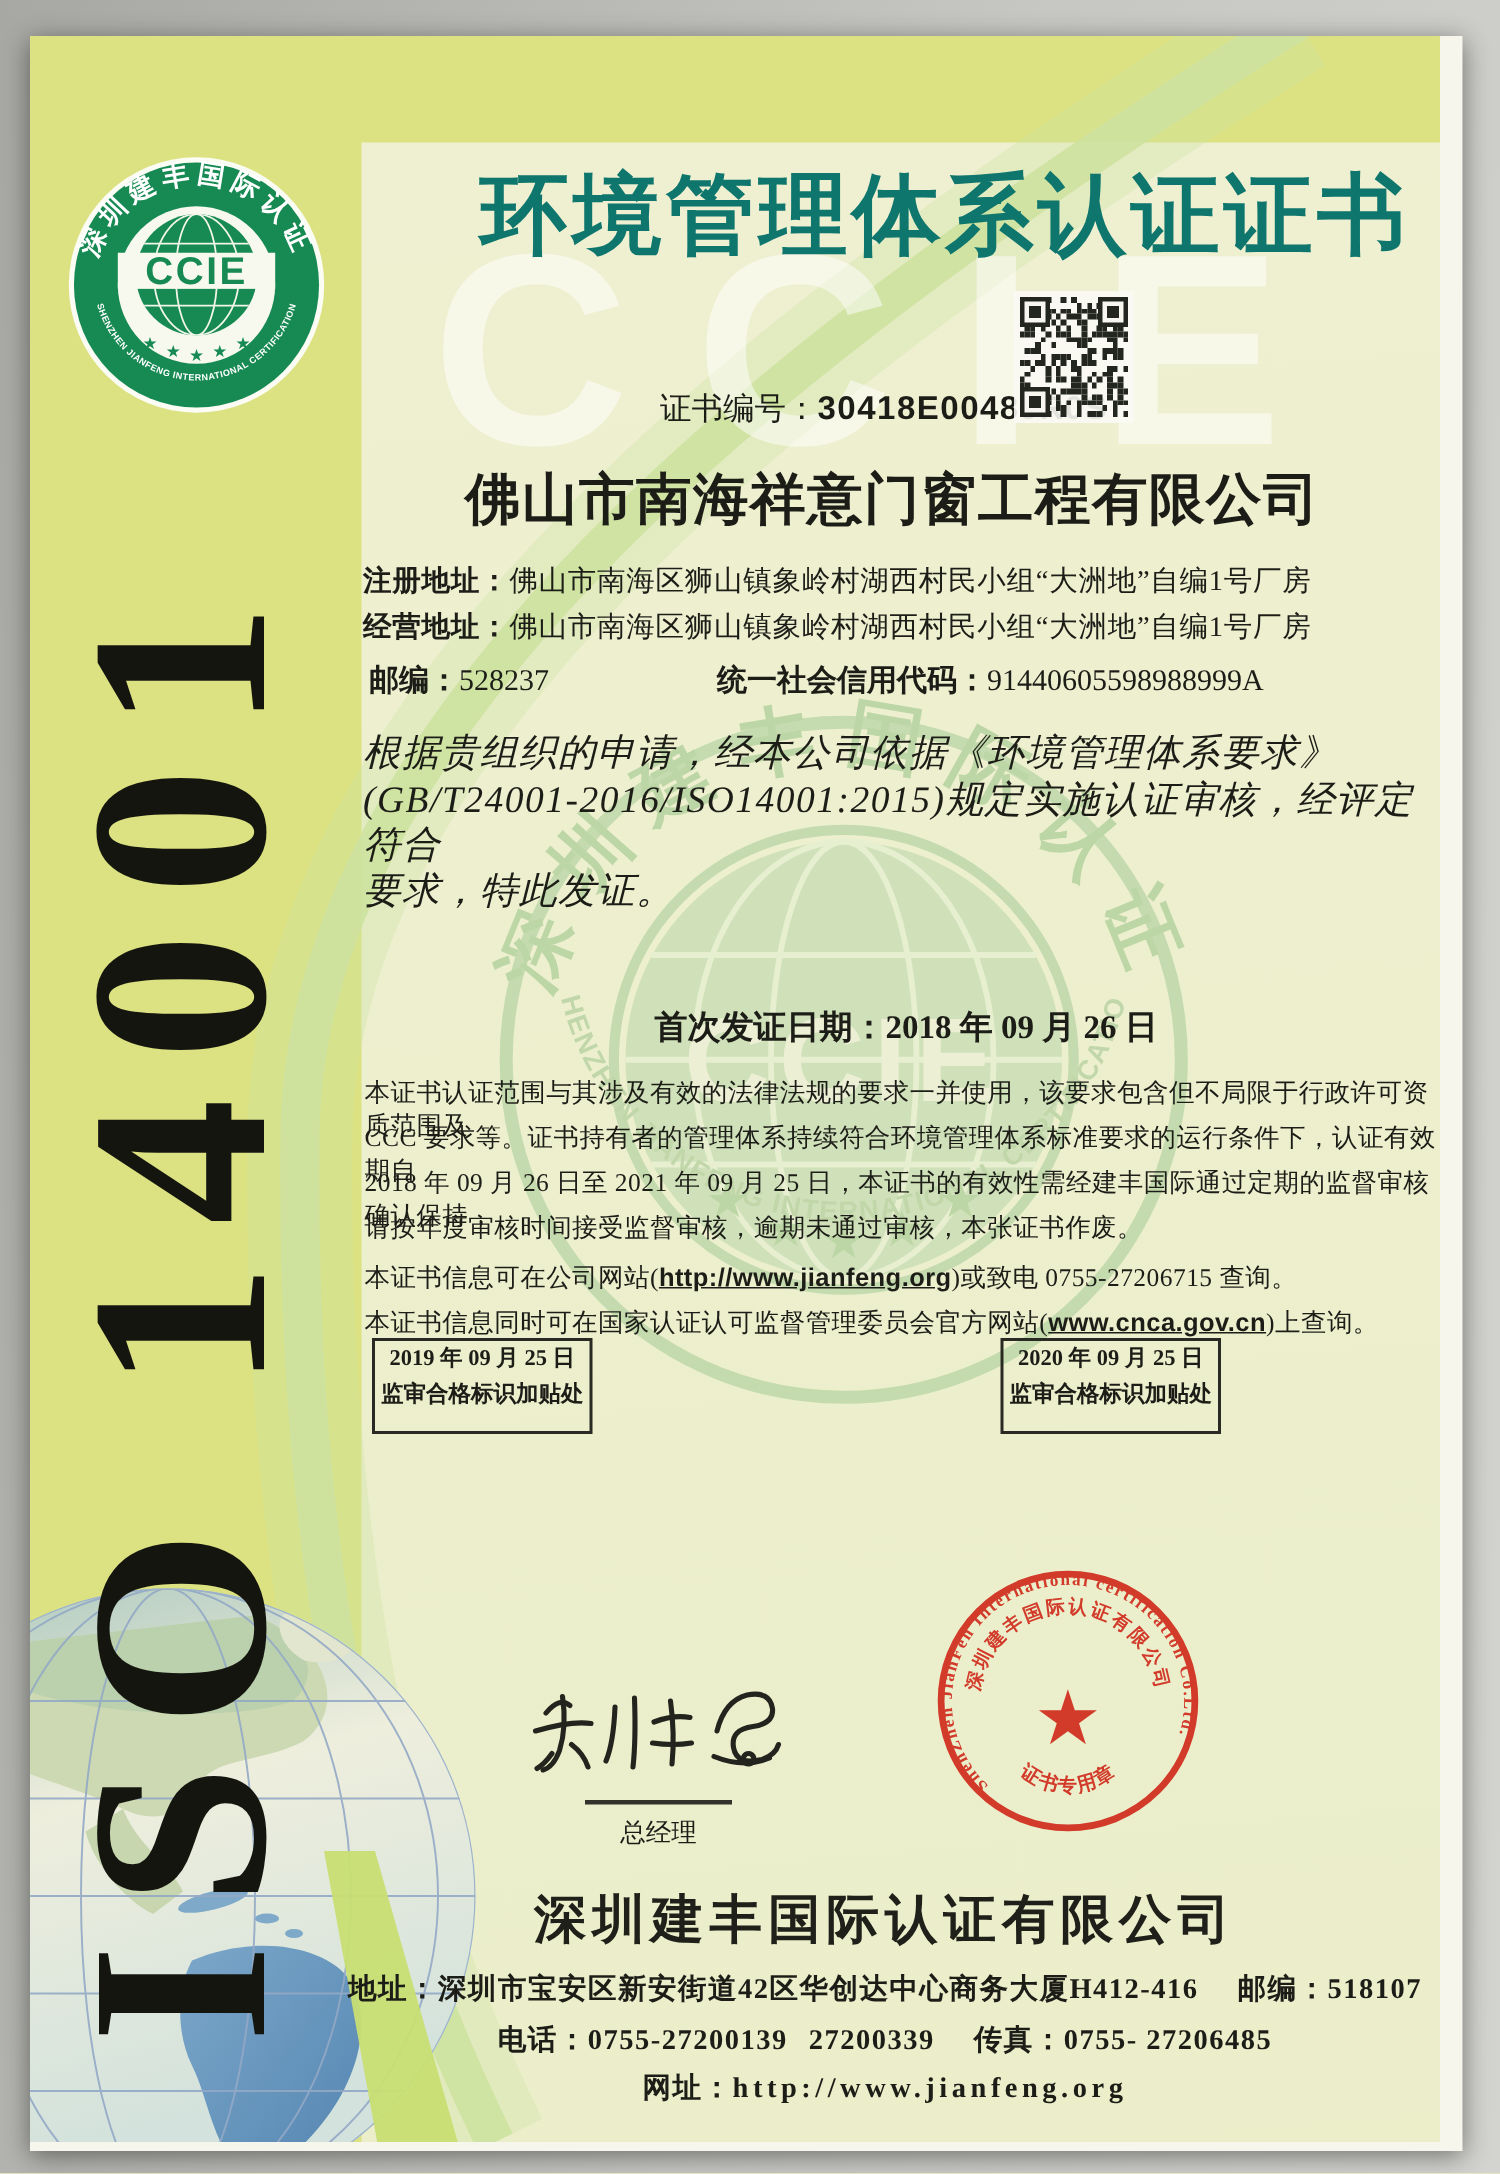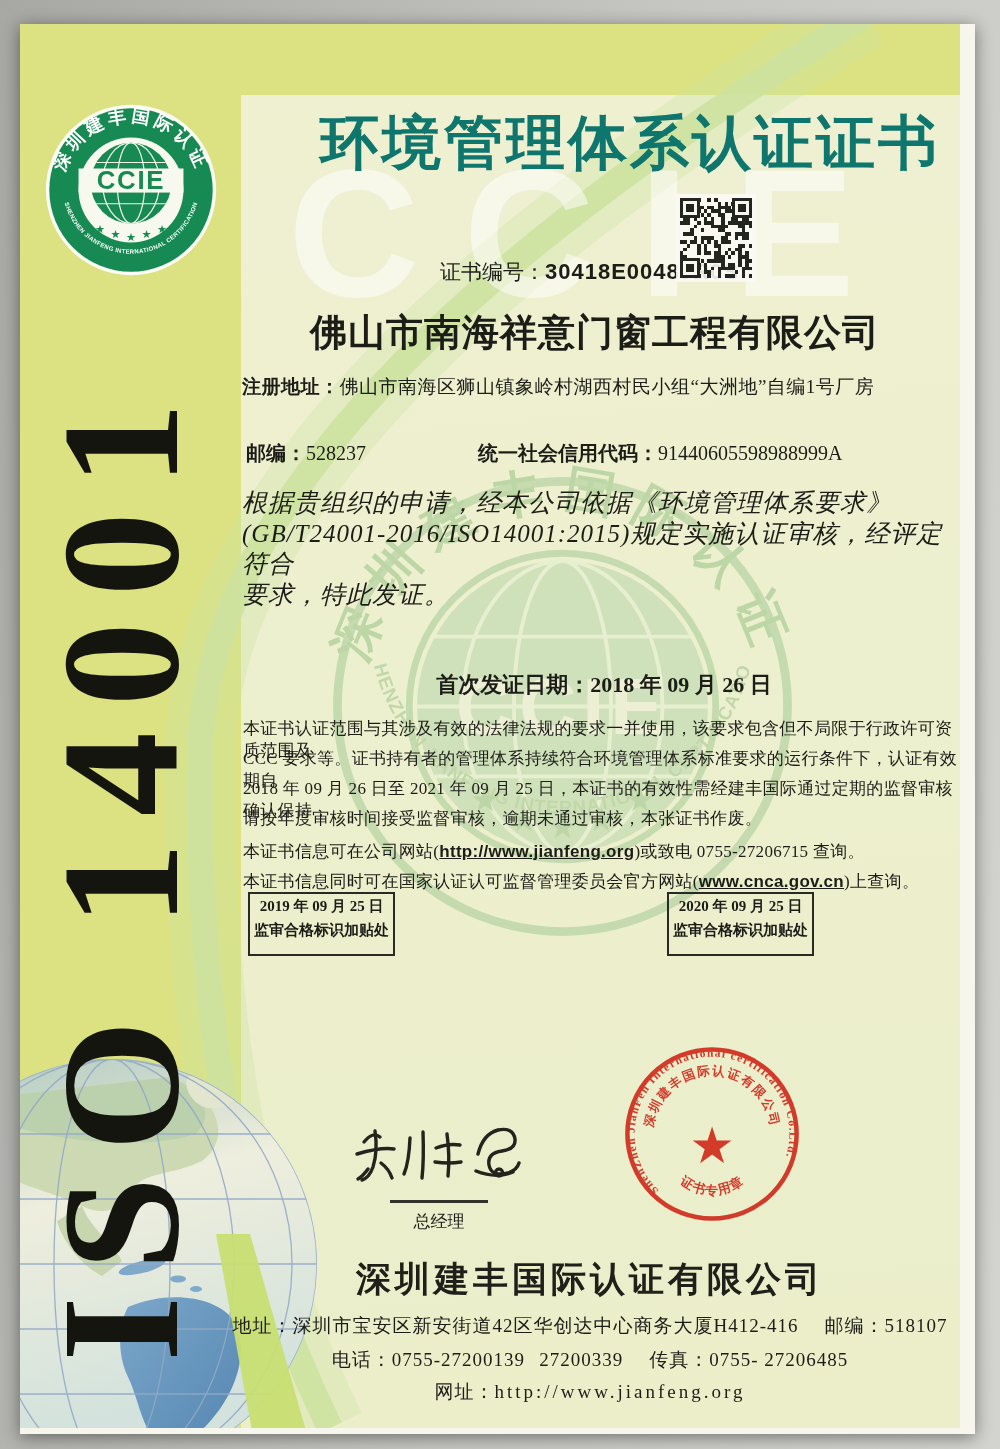--- a/index.html
+++ b/index.html
@@ -41,21 +41,21 @@
   .fp{left:223px;width:715px;font-size:17px;letter-spacing:.3px;line-height:22px;}
   .lnk{font-family:"Liberation Sans","DejaVu Sans",sans-serif;font-weight:700;text-decoration:underline;}
   .stickbox{top:868px;width:143px;height:60px;border:2px solid #2a2a24;text-align:center;padding-top:0;
     font-size:15px;line-height:24px;font-weight:700;}
   .sig{left:330px;top:1092px;width:180px;height:72px;}
   .sigline{left:370px;top:1176px;width:98px;border-top:3px solid #33332c;}
   .sigtitle{left:370px;top:1186px;width:98px;font-size:17px;}
   .seal{left:602px;top:1020px;width:180px;height:180px;}
   .issuer-name{left:210px;top:1232px;width:720px;font-size:35px;font-weight:700;letter-spacing:4px;
     font-family:"Liberation Sans","DejaVu Sans",sans-serif;color:#20201a;}
-  .contact{left:210px;width:720px;font-size:19px;font-weight:400;letter-spacing:1px;}
+  .contact{left:210px;width:720px;font-size:19px;font-weight:700;letter-spacing:1px;}
   .gap{display:inline-block;width:26px;}
   .gap-sm{display:inline-block;width:14px;}
   .globe{position:absolute;left:0;top:1015px;width:310px;height:390px;}
 </style>
 </head>
 <body>
 
 <div class="page">
  <div class="paper">
   <div class="print">
@@ -624,20 +624,21 @@
             <i></i>
             <i class="b"></i>
           </div>
      <div class="finder" style="left:4px;top:4px;"></div>
      <div class="finder" style="right:4px;top:4px;"></div>
      <div class="finder" style="left:4px;bottom:4px;"></div>
    </div>
 
    <div class="abs holder-name ctr">佛山市南海祥意门窗工程有限公司</div>
    <div class="abs addr-row" style="top:350px;"><span class="lbl">注册地址：</span><span>佛山市南海区狮山镇象岭村湖西村民小组“大洲地”自编1号厂房</span></div>
+   <div class="abs addr-row" style="top:381px;"><span class="lbl">经营地址：</span><span>佛山市南海区狮山镇象岭村湖西村民小组“大洲地”自编1号厂房</span></div>
    <div class="abs post-row"><span class="lbl">邮编：</span><span>528237</span><span class="uscc lbl">统一社会信用代码：</span><span>91440605598988999A</span></div>
 
    <div class="abs bodytxt">
      <div>根据贵组织的申请，经本公司依据《环境管理体系要求》</div>
      <div>(GB/T24001-2016/ISO14001:2015)规定实施认证审核，经评定符合</div>
      <div>要求，特此发证。</div>
    </div>
    <div class="abs first-issue ctr">首次发证日期：2018 年 09 月 26 日</div>
 
    <div class="abs fp" style="top:694px;">本证书认证范围与其涉及有效的法律法规的要求一并使用，该要求包含但不局限于行政许可资质范围及</div>

